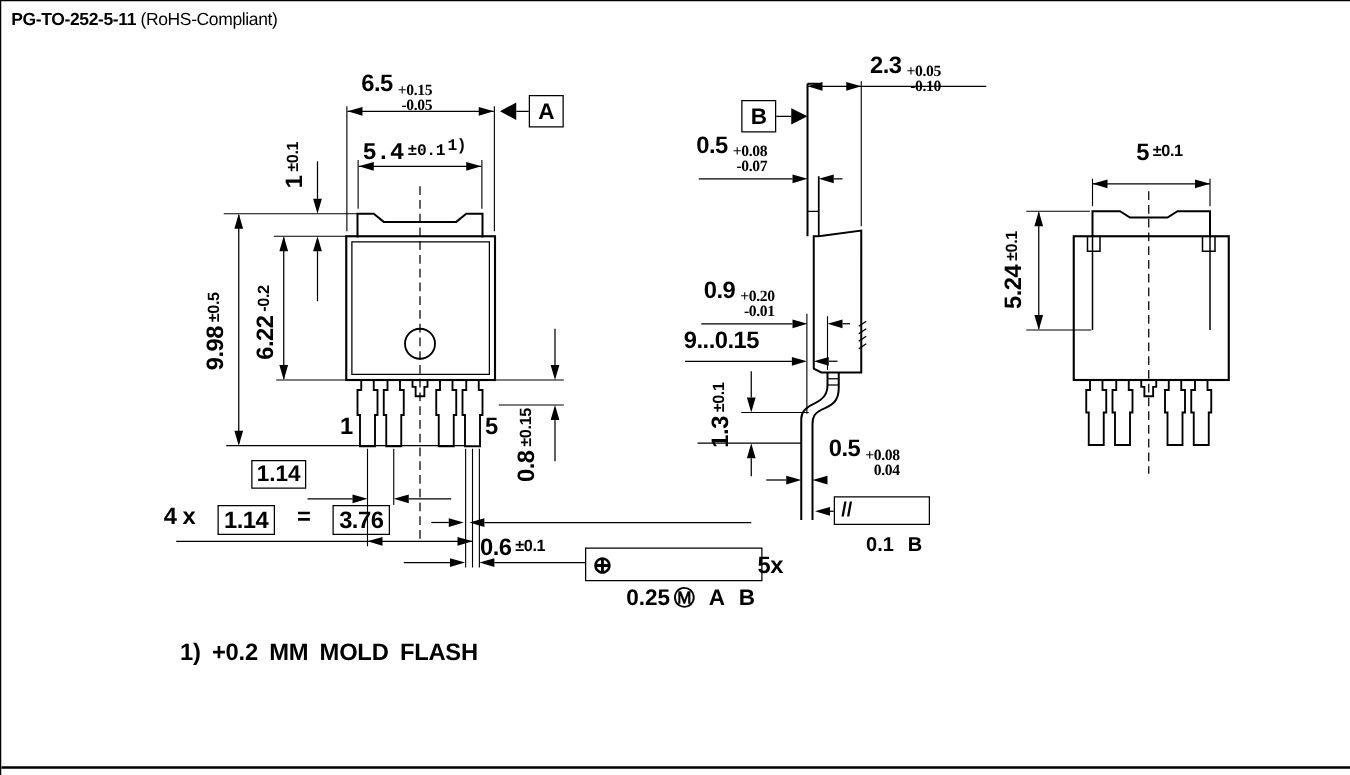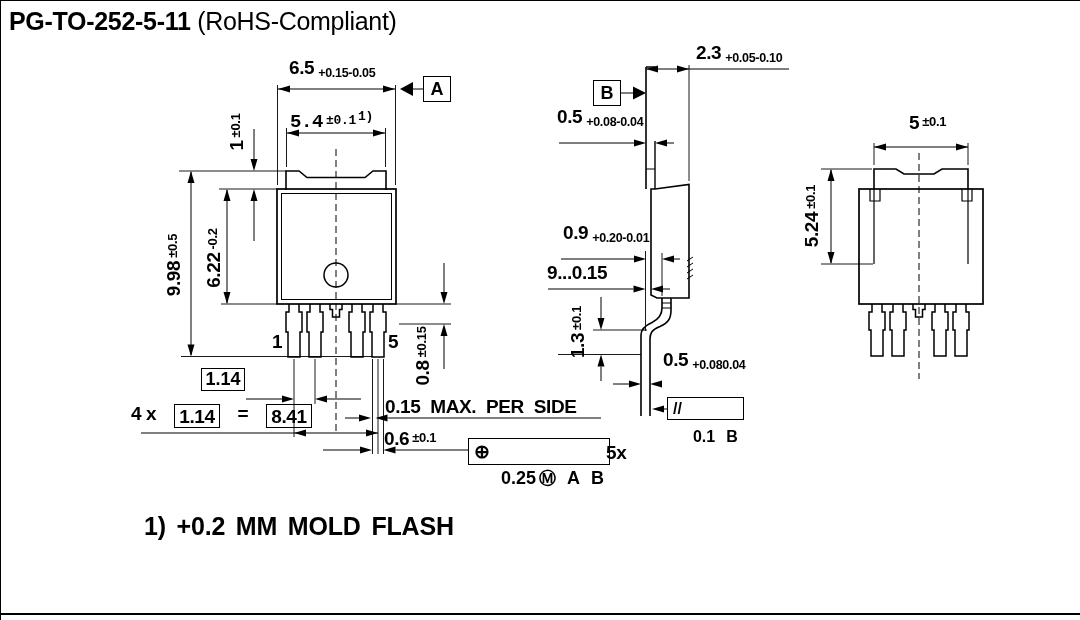--- a/index.html
+++ b/index.html
@@ -2,34 +2,34 @@
 <html><head>
 <meta charset="utf-8">
 <style>
   html,body{margin:0;padding:0;background:#fff;}
   #page{position:relative;width:1080px;height:620px;background:#fff;border:1px solid #000;
         font-family:"Liberation Sans",sans-serif;color:#000;overflow:hidden;}
   #bottom-rule{position:absolute;left:0;top:612px;width:1080px;height:2px;background:#000;}
   .lbl{position:absolute;font-weight:700;font-size:19px;letter-spacing:-0.4px;white-space:nowrap;line-height:1;}
   .tol{font-size:13px;vertical-align:3px;letter-spacing:-0.3px;margin-left:3px;}
   .supref{font-size:13px;vertical-align:7px;margin-left:2px;}
-  .stack{display:inline-flex;flex-direction:row;font-size:12.5px;line-height:12px;
-         letter-spacing:-0.3px;margin-left:4px;vertical-align:-3px;text-align:right;}
+  .stack{display:inline-flex;flex-direction:column;font-size:12.5px;line-height:12px;
+         letter-spacing:-0.3px;margin-left:4px;vertical-align:-3px;text-align:right;font-family:Liberation Serif, serif;}
   .rot{transform:translate(-50%,-50%) rotate(-90deg);transform-origin:center;}
   .dbox{position:absolute;border:1.6px solid #000;display:flex;align-items:center;justify-content:center;
         font-weight:700;font-size:18px;box-sizing:border-box;}
   .vbox{display:inline-flex;align-items:center;justify-content:center;border:1.4px solid #000;
         height:24px;padding:0 4px;box-sizing:border-box;margin:0 3px;}
   .fcf{position:absolute;display:flex;border:1.4px solid #000;background:#fff;box-sizing:border-box;
        font-weight:700;align-items:stretch;}
   .fcf .cell{display:flex;align-items:center;justify-content:center;padding:0 5px;}
   .fcf .cell + .cell{border-left:1.4px solid #000;margin-top:39px;}
-  #title{position:absolute;left:8px;top:6px;font-size:25px;letter-spacing:-0.3px;}
+  #title{position:absolute;left:8px;top:6px;font-size:14px;letter-spacing:-0.3px;}
   #title .b{font-weight:700;}
-  .note{position:absolute;font-weight:700;font-size:25px;letter-spacing:-0.2px;word-spacing:4px;white-space:nowrap;}
+  .note{position:absolute;font-weight:700;font-size:19px;letter-spacing:-0.2px;word-spacing:4px;white-space:nowrap;}
   svg{position:absolute;left:0;top:0;}
 </style>
 </head>
 <body>
 
 <div id="page">
 
   <div id="title">
     <span class="b">PG-TO-252-5-11</span>
     <span>(RoHS-Compliant)</span>
@@ -241,24 +241,23 @@
   <div class="dbox" style="left:200px;top:367px;width:44px;height:23px;">
     <span>1.14</span>
   </div>
   <div class="lbl" style="left:130px;top:403px;display:flex;align-items:flex-start;gap:15px;">
     <span>4 x</span>
     <span class="vbox">
         <span>1.14</span>
       </span>
     <span>=</span>
     <span class="vbox">
-        <span>8.41</span>
-      </span>
-  </div>
-  <div class="lbl" style="left:384px;top:396px;word-spacing:5px;">0.15 MAX. PER SIDE</div>
+        <span>3.76</span>
+      </span>
+  </div>
   <div class="lbl" style="left:383px;top:428px;text-align:center;">
     <span>0.6</span><span class="tol">±0.1</span>
   </div>
   <div class="fcf" style="left:467px;top:437px;height:27px;font-size:18px;">
     <span class="cell" style="font-size:19px;">⊕</span>
     <span class="cell">
         <span>0.25</span>
         <span style="font-size:17px;margin-left:3px;">Ⓜ</span>
       </span>
     <span class="cell">A</span>
@@ -271,21 +270,21 @@
         <span>+0.05</span>
         <span>-0.10</span>
       </span>
   </div>
   <div class="dbox" style="left:592px;top:79px;width:28px;height:26px;">
     <span>B</span>
   </div>
   <div class="lbl" style="left:556px;top:106px;">
     <span>0.5</span><span class="stack">
         <span>+0.08</span>
-        <span>-0.04</span>
+        <span>-0.07</span>
       </span>
   </div>
   <div class="lbl" style="left:562px;top:222px;">
     <span>0.9</span><span class="stack">
         <span>+0.20</span>
         <span>-0.01</span>
       </span>
   </div>
   <div class="lbl" style="left:546px;top:262px;">9...0.15</div>
   <div class="lbl rot" style="left:576px;top:331px;">

